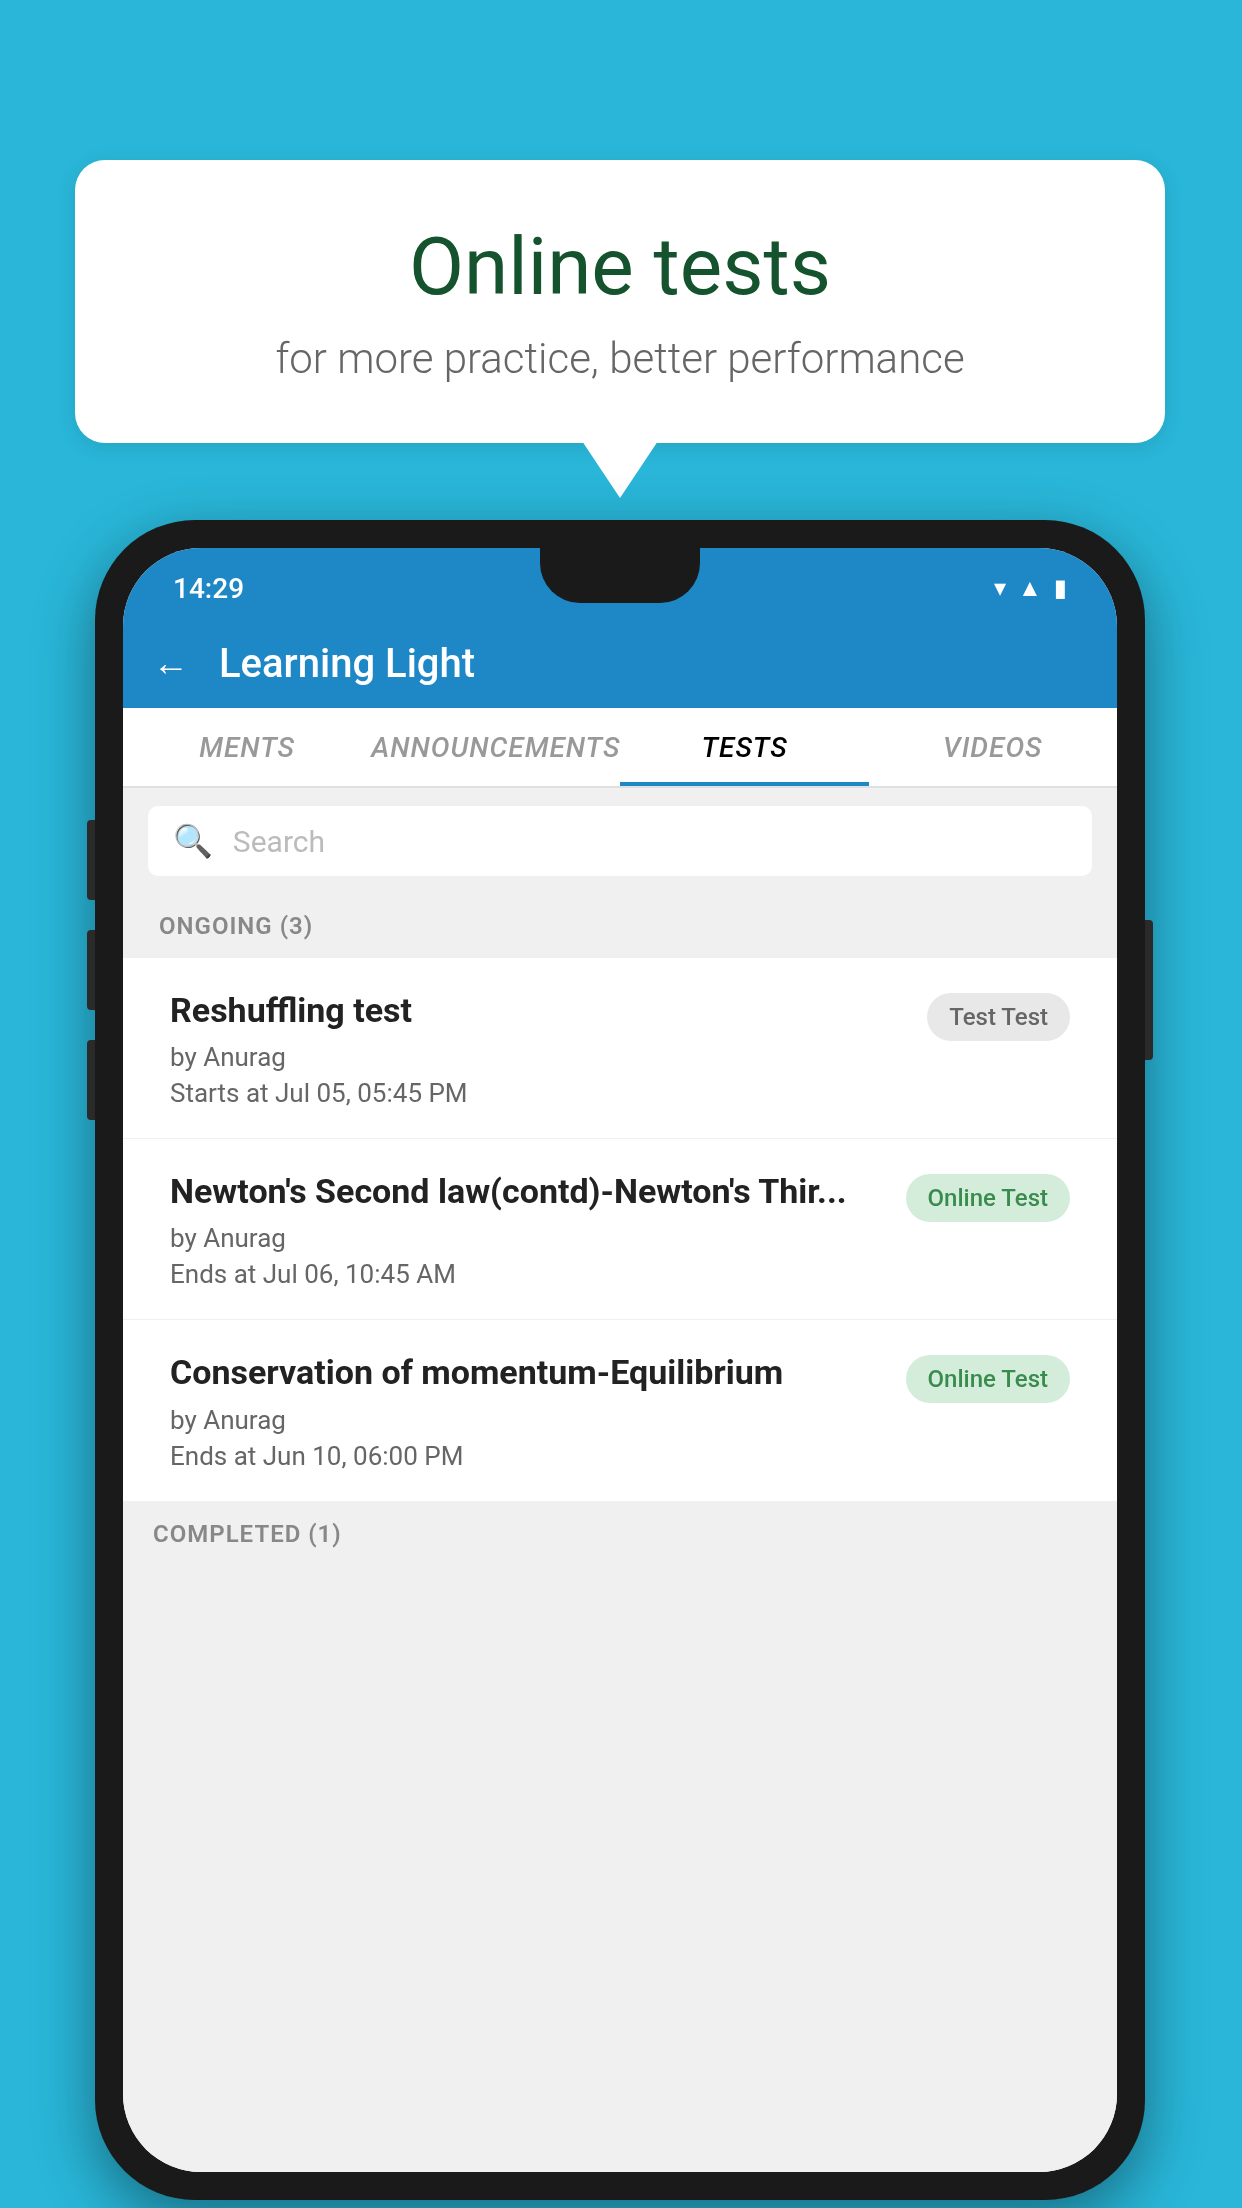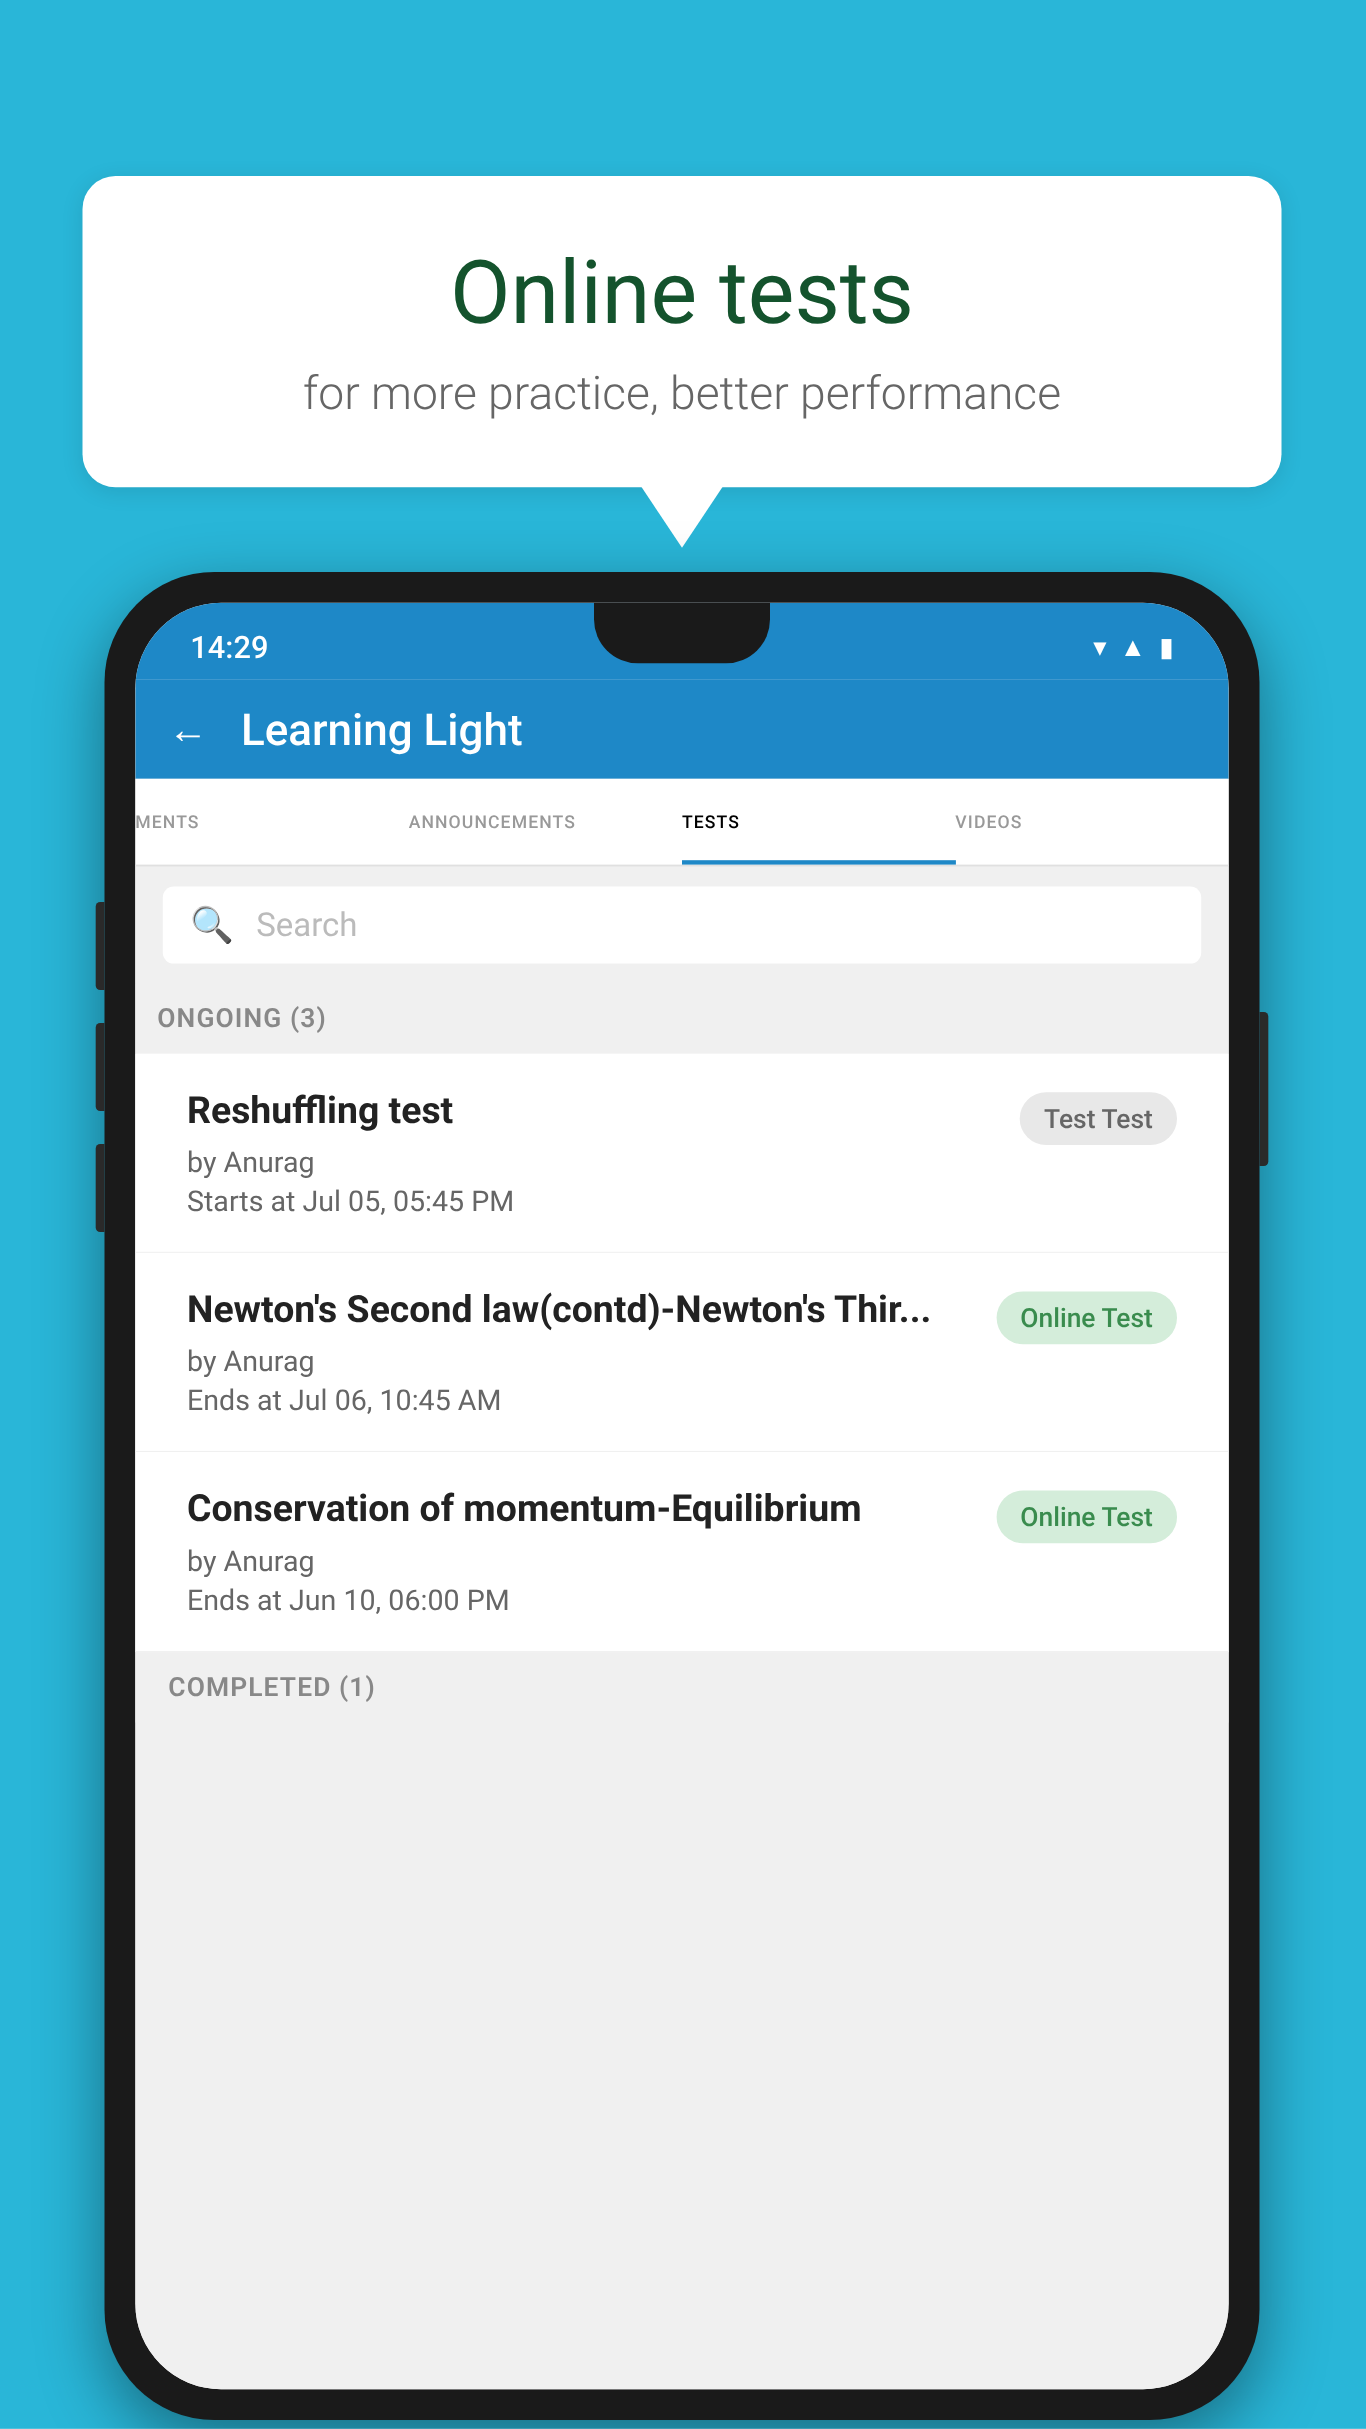--- a/index.html
+++ b/index.html
@@ -152,28 +152,29 @@
       background: white;
       display: flex;
       height: 80px;
       border-bottom: 2px solid #e0e0e0;
     }
 
     .tab {
       flex: 1;
       display: flex;
       align-items: center;
-      justify-content: flex-start;
-      font-size: 16px;
+      justify-content: center;
+      font-size: 28px;
       color: #999;
       font-weight: 500;
       letter-spacing: 1px;
       cursor: pointer;
       text-transform: uppercase;
       position: relative;
+      font-style: italic;
     }
 
     .tab.active {
       color: #000000;
     }
 
     .tab.active::after {
       content: '';
       position: absolute;
       bottom: 0;
@@ -205,21 +206,21 @@
     }
 
     .search-text {
       font-size: 30px;
       color: #bbb;
     }
 
     
     .section-header {
       background: #f0f0f0;
-      padding: 18px 20px;
+      padding: 18px 36px;
     }
 
     .section-label {
       font-size: 24px;
       color: #888;
       font-weight: 600;
       letter-spacing: 1px;
       text-transform: uppercase;
     }
 

